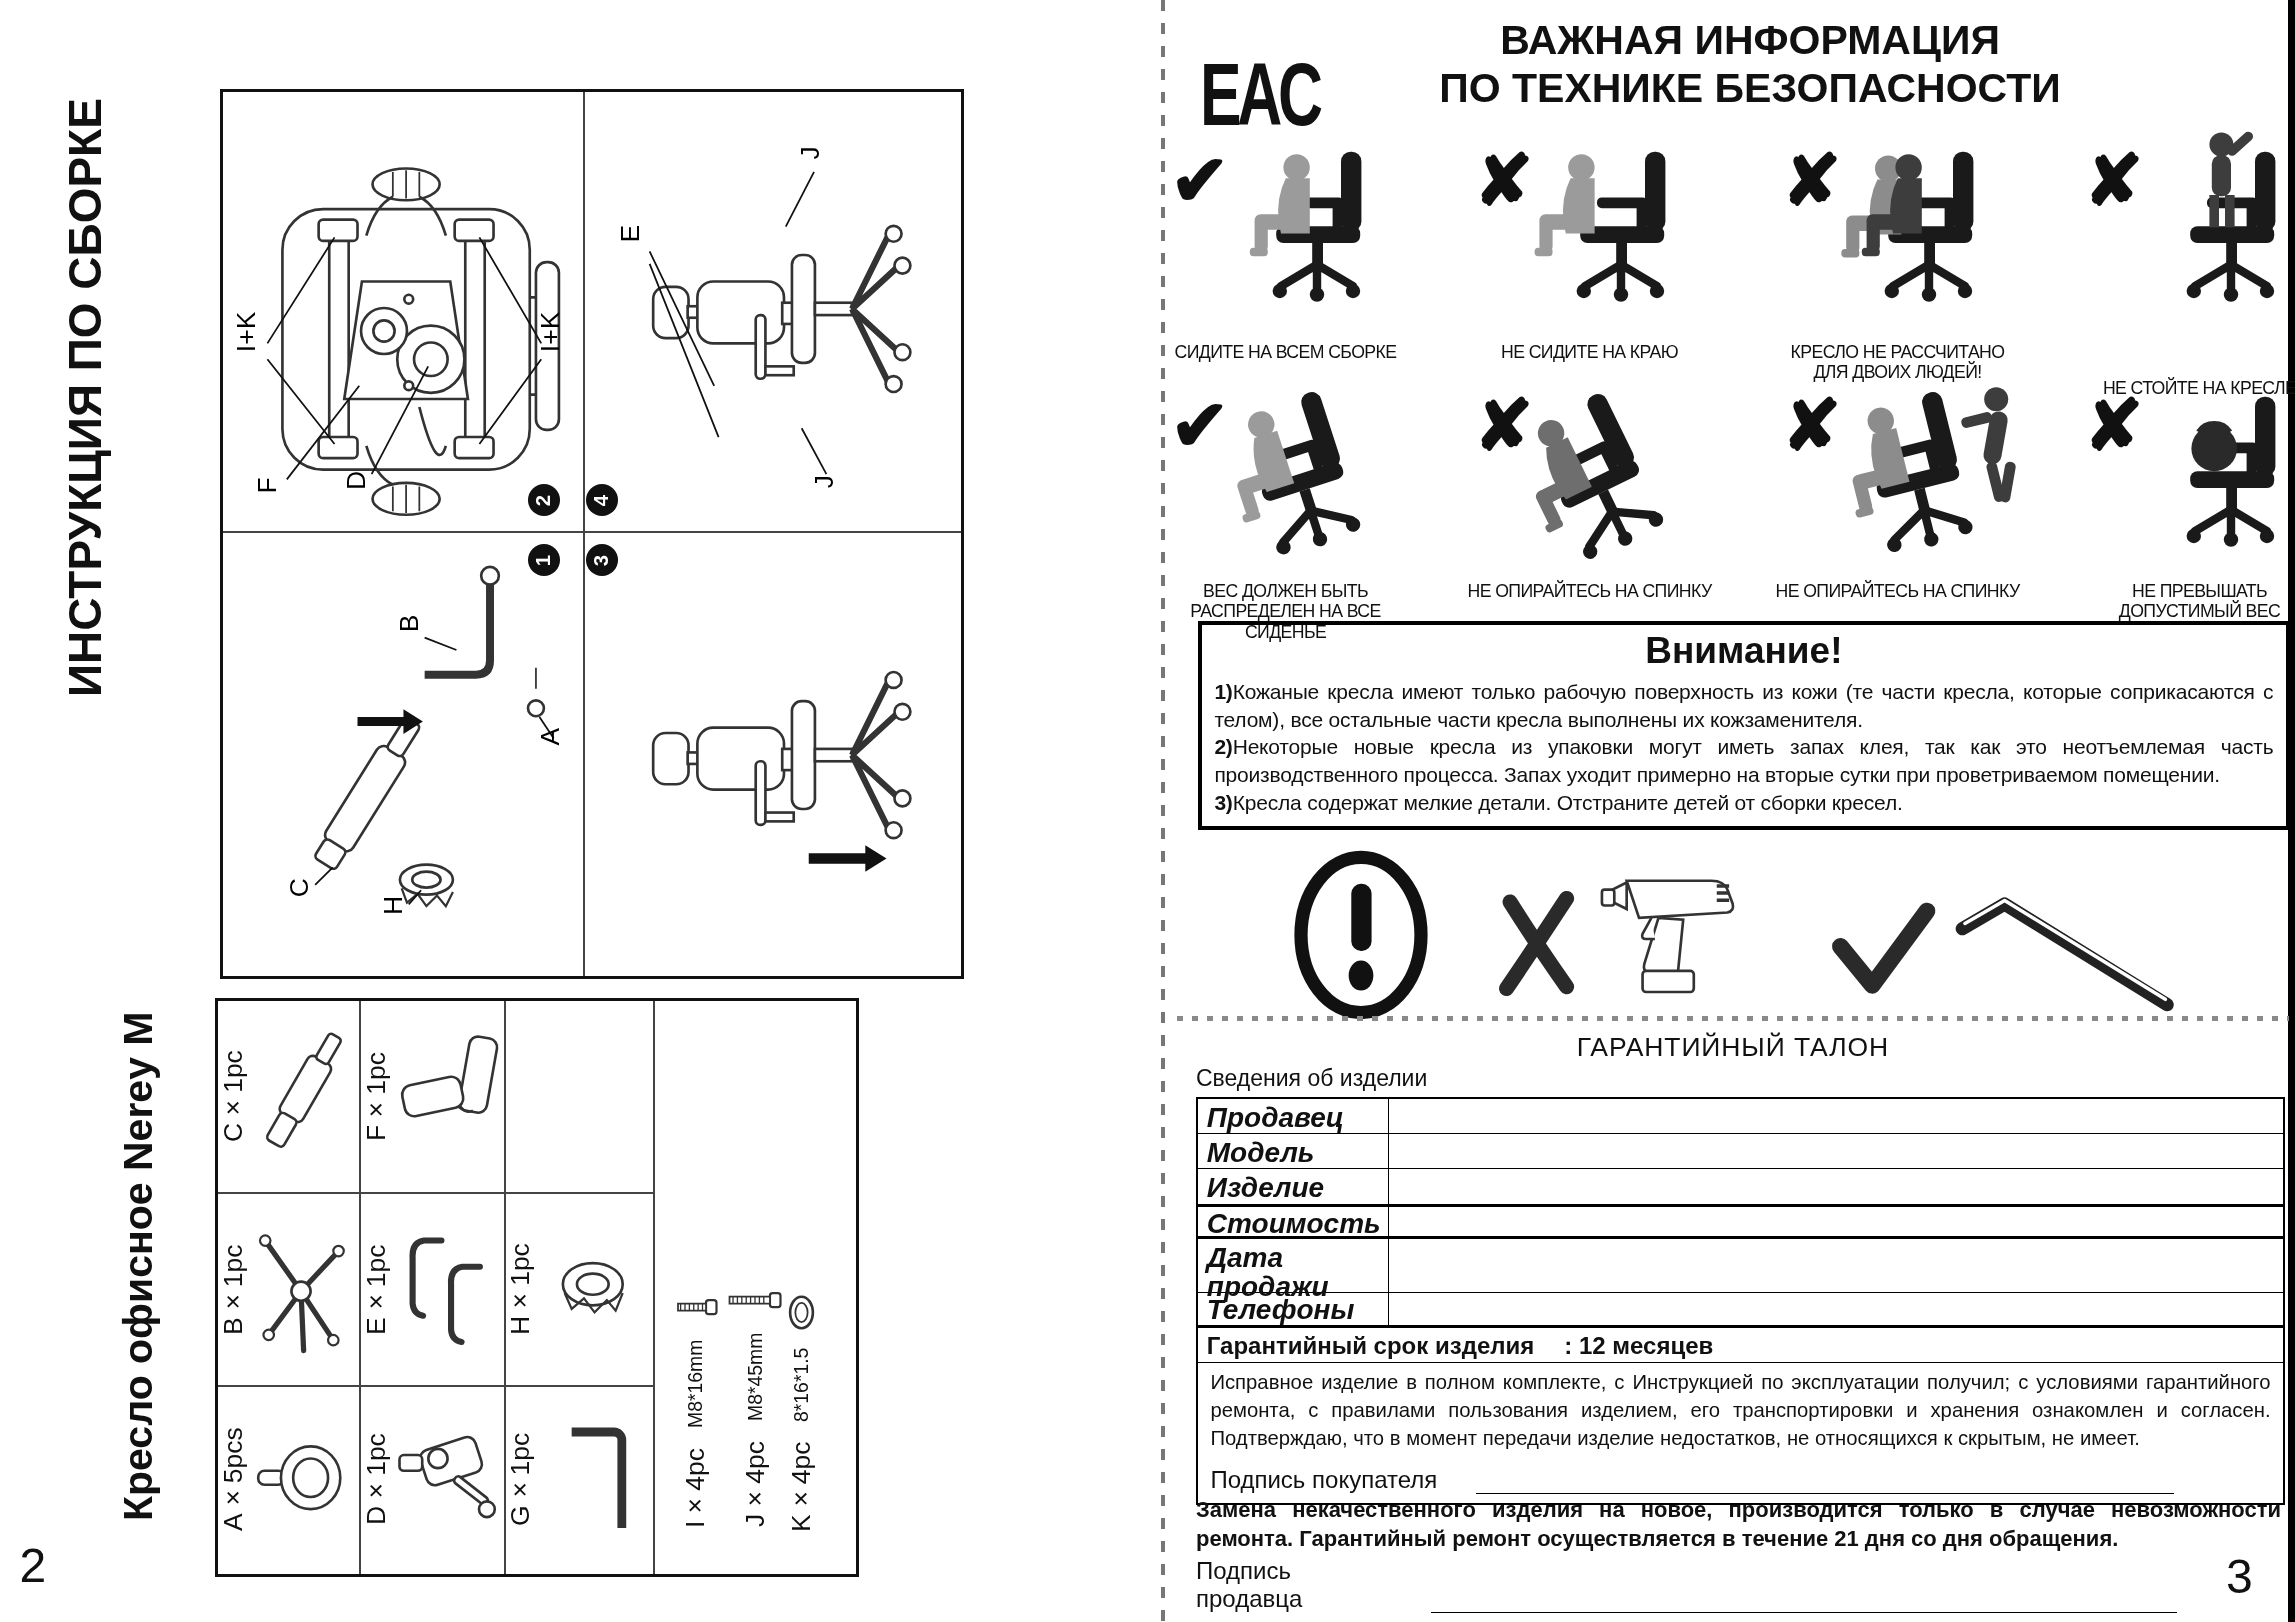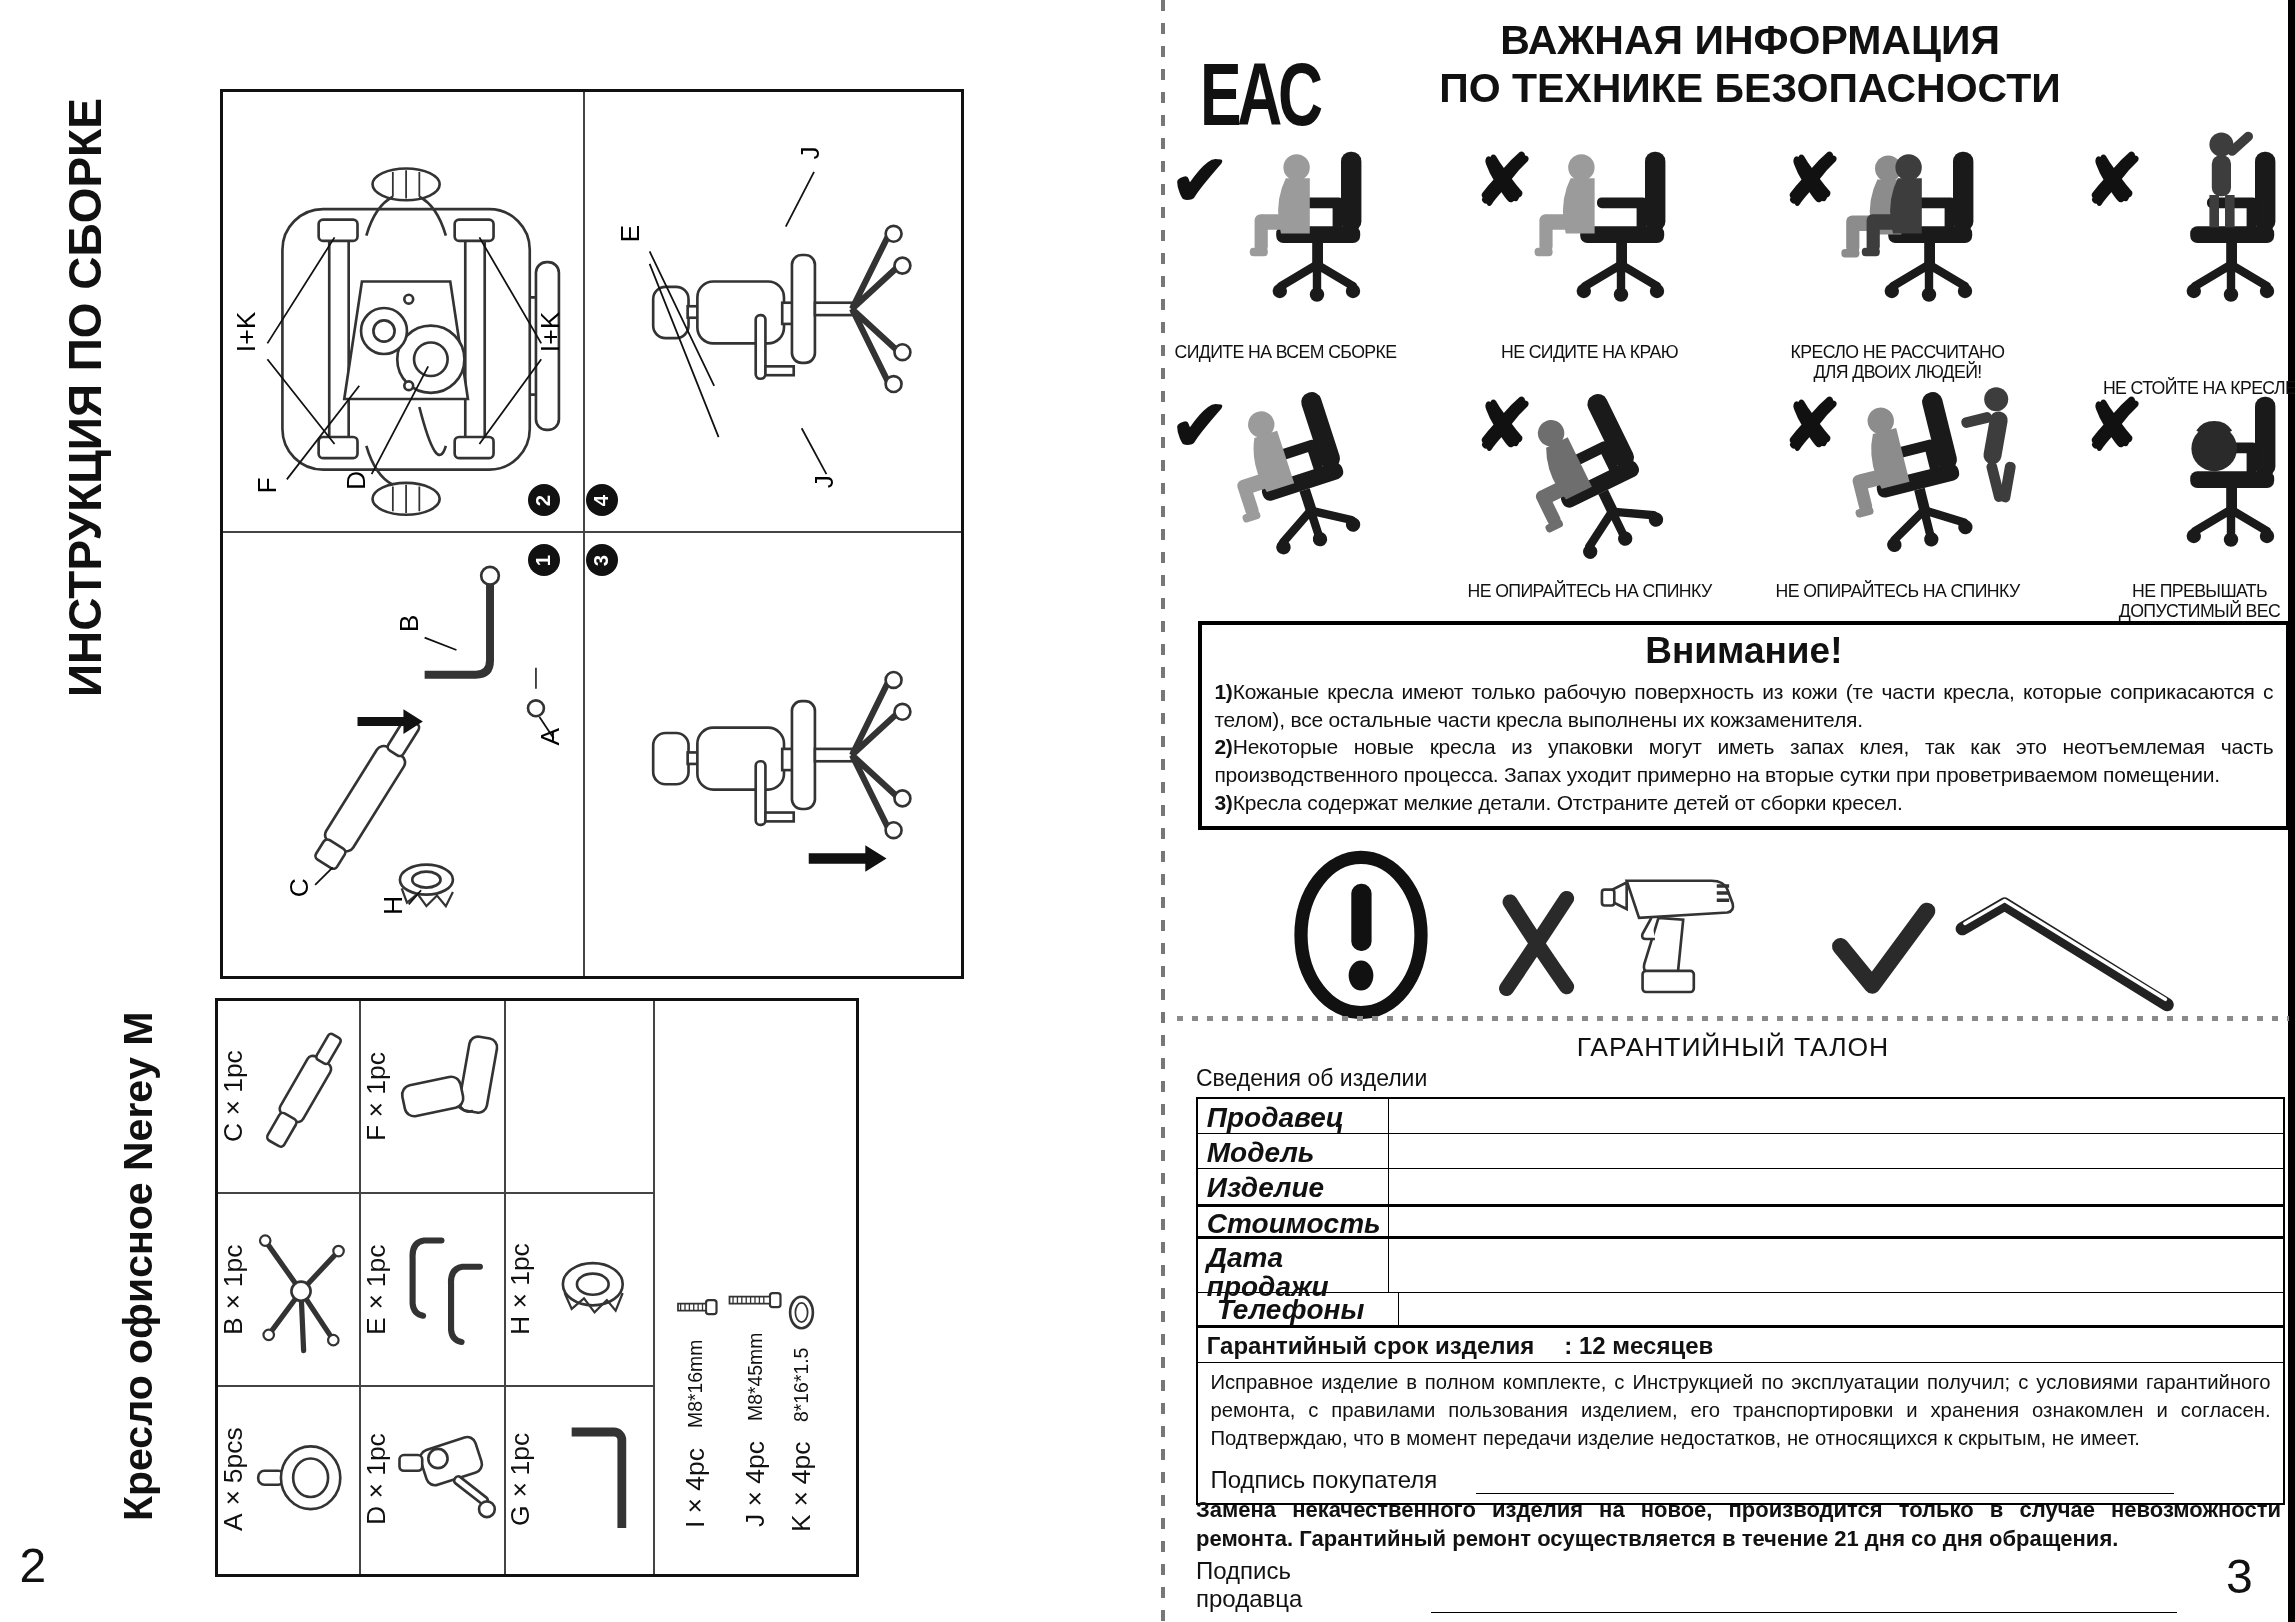--- a/index.html
+++ b/index.html
@@ -400,20 +400,23 @@
 <div class="pictocell" style="left:1135px;top:378px;">
   <div class="picto">
     <span class="mark">✔</span>
     <svg width="168" height="184" viewBox="0 0 140 150">
       <g transform="rotate(-18 70 125)">
         <use href="#silChair"></use>
           <use href="#silPerson" color="#9b9b9b"></use>
       </g>
     </svg>
   </div>
+  <div class="pcap" style="top:203px;">
+      <span style="max-width:265px;">ВЕС ДОЛЖЕН БЫТЬ РАСПРЕДЕЛЕН НА ВСЕ СИДЕНЬЕ</span>
+    </div>
 </div>
 
 <div class="pictocell" style="left:1439px;top:378px;">
   <div class="picto">
     <span class="mark">✘</span>
     <svg width="168" height="184" viewBox="0 0 140 150">
       <g transform="rotate(-26 70 125)">
         <use href="#silChair"></use>
           <use href="#silPerson" color="#6e6e6e"></use>
       </g>
@@ -515,21 +518,21 @@
   <div class="wrow thick" style="height:29px;">
     <div class="wlabel" style="padding-top:1.8px;">Стоимость</div>
       <div style="flex:1;"></div>
   </div>
   <div class="wrow" style="height:53px;">
     <div class="wlabel">Дата
 продажи</div>
       <div style="flex:1;"></div>
   </div>
   <div class="wrow thick" style="height:32px;">
-    <div class="wlabel" style="padding-top:1.8px;margin-left:10px;">Телефоны</div>
+    <div class="wlabel" style="padding-top:1.8px;">Телефоны</div>
       <div style="flex:1;"></div>
   </div>
   <div class="wrow" style="height:34px;">
     <div class="wterm">
       <span>Гарантийный срок изделия</span>
       <span>: 12 месяцев</span>
     </div>
   </div>
   <div class="wbig">
     <div class="rtext">Исправное изделие в полном комплекте, с Инструкцией по эксплуатации получил; с условиями гарантийного ремонта, с правилами пользования изделием, его транспортировки и хранения ознакомлен и согласен. Подтверждаю, что в момент передачи изделие недостатков, не относящихся к скрытым, не имеет.</div>

